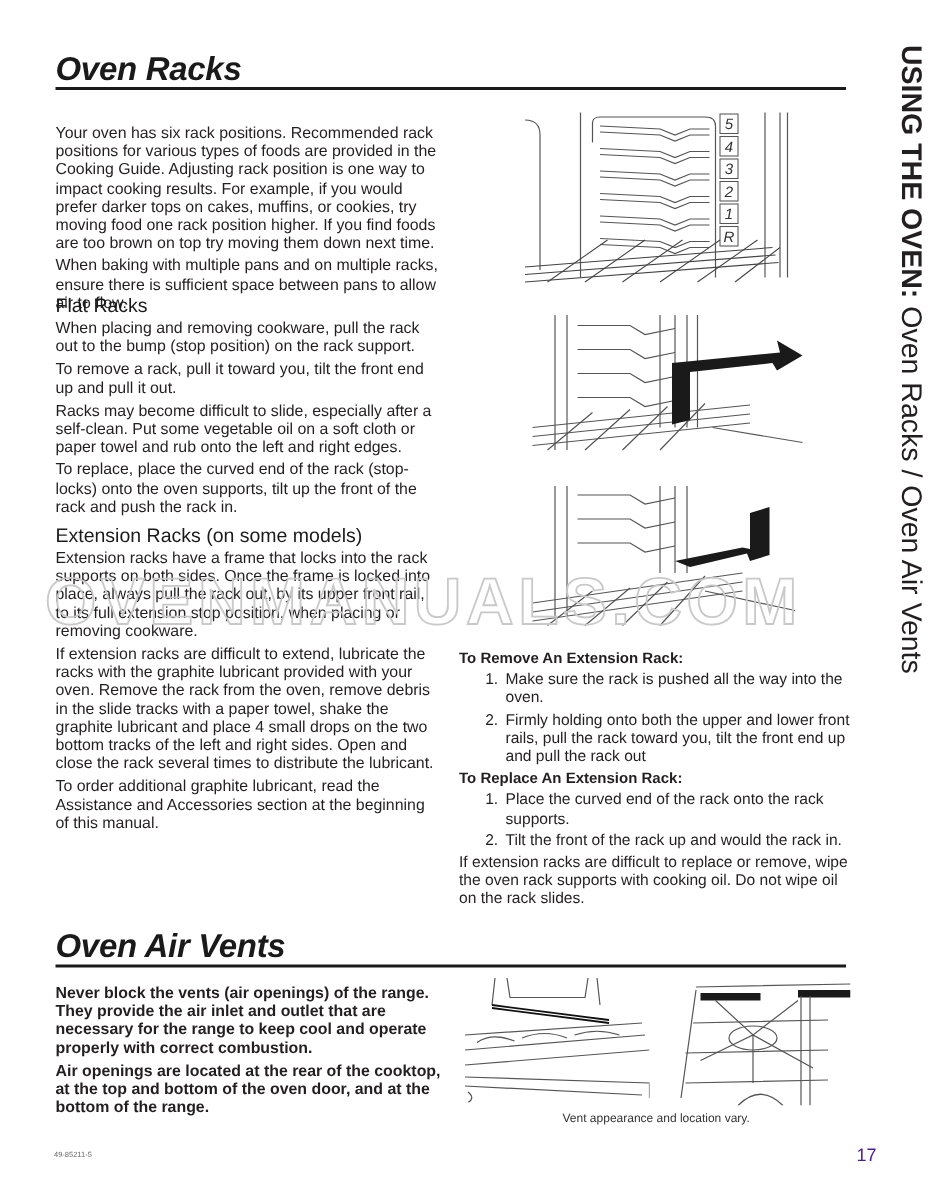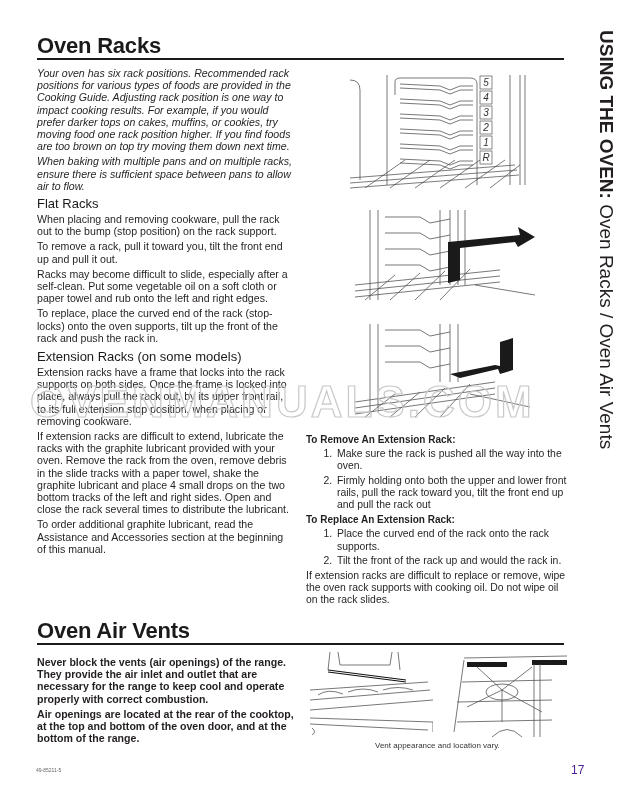--- a/index.html
+++ b/index.html
@@ -1,19 +1,19 @@
 <!DOCTYPE html>
 <html><head>
 <meta charset="utf-8">
 <style>
   html, body { margin:0; padding:0; background:#ffffff; }
   body { width:620px; height:802px; position:relative; overflow:hidden;
          font-family:"Liberation Sans", sans-serif; color:#231f20; }
   h1.sec { position:absolute; margin:0; font-family:"Liberation Sans", sans-serif;
-           font-weight:bold; font-size:22px; letter-spacing:-0.2px; color:#1a1a1a; }
+           font-weight:bold; font-size:22px; letter-spacing:-0.2px; color:#1a1a1a;font-style:italic; }
   .rule { position:absolute; height:2px; background:#1a1a1a; }
   h2.sub { position:absolute; margin:0; font-weight:normal; font-size:13px; color:#1a1a1a; }
   .para { position:absolute; margin:0; font-size:10.6px; line-height:12.2px; color:#231f20; }
   .para p { margin:0 0 3px 0; }
   .proc-title { font-weight:bold; font-size:10px; margin:0 0 2px 0; }
   ol.steps { margin:0 0 3px 0; padding:0 0 0 17px; }
   ol.steps li { margin:0 0 2px 12px; padding-left:2px; }
   .sidebar-tab { position:absolute; left:571px; top:30px; width:48px; height:430px; }
   .sidebar-tab .rot { position:absolute; left:46px; top:0; transform-origin:0 0;
       transform:rotate(90deg); white-space:nowrap; font-size:19px; color:#231f20; }
@@ -29,21 +29,21 @@
 </head>
 <body>
 
 <div class="sidebar-tab">
   <div class="rot"><b>USING THE OVEN:</b><span> Oven Racks / Oven Air Vents</span></div>
 </div>
 
 <h1 class="sec" style="left:37px; top:33px;">Oven Racks</h1>
 <div class="rule" style="left:37px; top:58px; width:527px;"></div>
 
-<div class="para" style="left:37px; top:67px; width:255px;font-style:italic;">
+<div class="para" style="left:37px; top:83px; width:255px;">
   <p>Your oven has six rack positions. Recommended rack positions for various types of foods are provided in the Cooking Guide. Adjusting rack position is one way to impact cooking results. For example, if you would prefer darker tops on cakes, muffins, or cookies, try moving food one rack position higher. If you find foods are too brown on top try moving them down next time.</p>
   <p>When baking with multiple pans and on multiple racks, ensure there is sufficient space between pans to allow air to flow.</p>
 </div>
 
 <h2 class="sub" style="left:37px; top:196px;">Flat Racks</h2>
 <div class="para" style="left:37px; top:213px; width:257px;">
   <p>When placing and removing cookware, pull the rack out to the bump (stop position) on the rack support.</p>
   <p>To remove a rack, pull it toward you, tilt the front end up and pull it out.</p>
   <p>Racks may become difficult to slide, especially after a self-clean.  Put some vegetable oil on a soft cloth or paper towel and rub onto the left and right edges.</p>
   <p>To replace, place the curved end of the rack (stop-locks) onto the oven supports, tilt up the front of the rack and push the rack in.</p>

